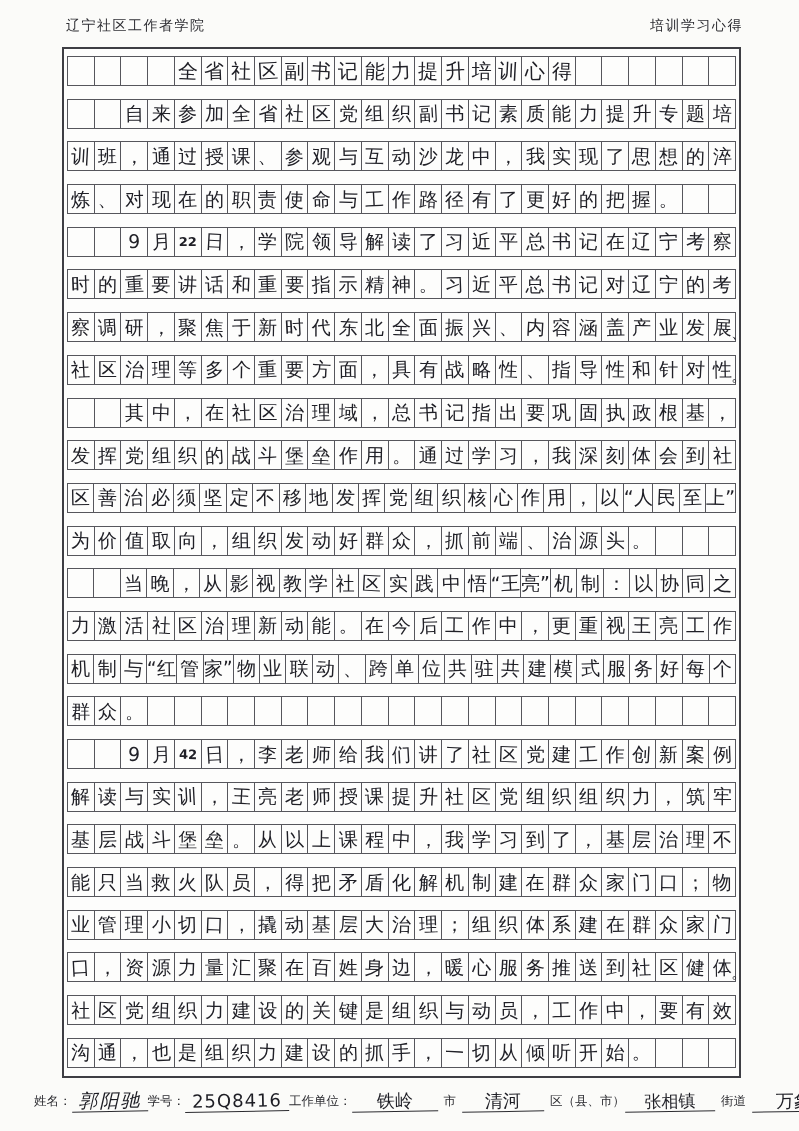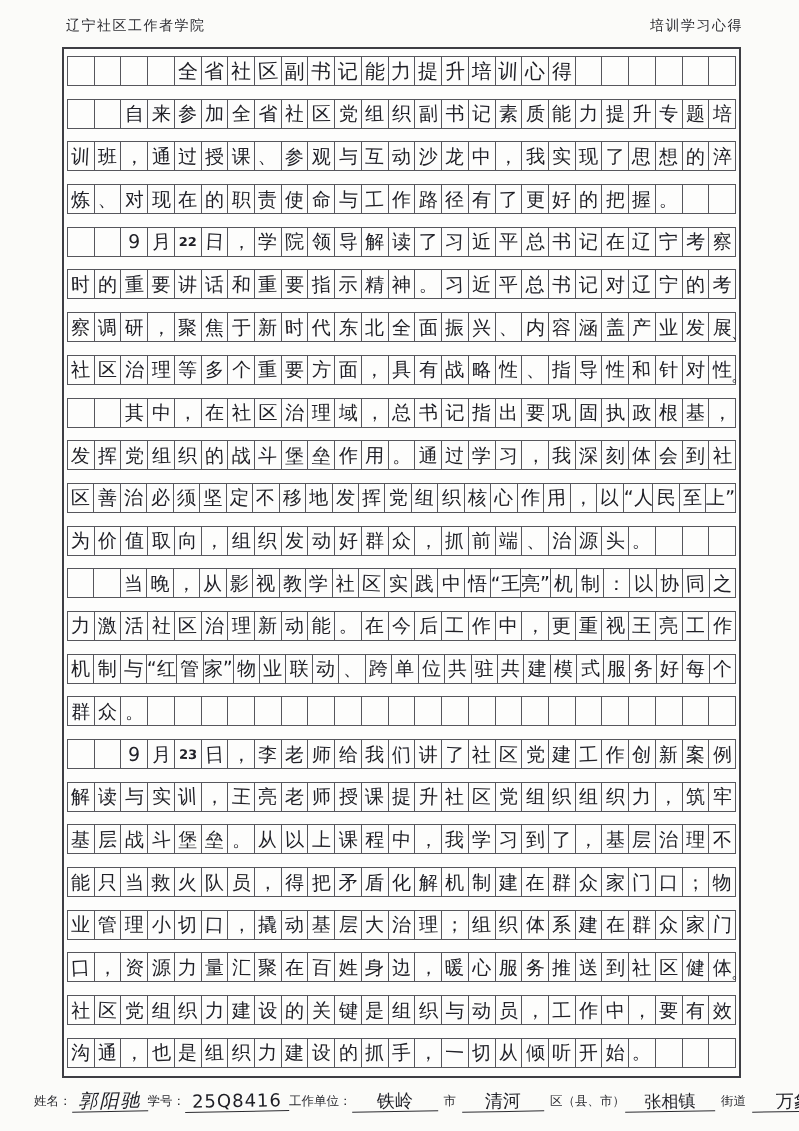--- a/index.html
+++ b/index.html
@@ -1218,21 +1218,21 @@
     <div class="grid-row">
       <div class="char-cell"></div>
       <div class="char-cell"></div>
       <div class="char-cell">
         <span style="transform: rotate(2deg);">9</span>
       </div>
       <div class="char-cell">
         <span style="transform: rotate(-2deg);">月</span>
       </div>
       <div class="char-cell">
-        <span class="num" style="transform: rotate(1deg);">23</span>
+        <span class="num" style="transform: rotate(1deg);">42</span>
       </div>
       <div class="char-cell">
         <span style="transform: rotate(-3deg);">日</span>
       </div>
       <div class="char-cell">
         <span style="transform: rotate(0deg);">，</span>
       </div>
       <div class="char-cell">
         <span style="transform: rotate(3deg);">李</span>
       </div>

